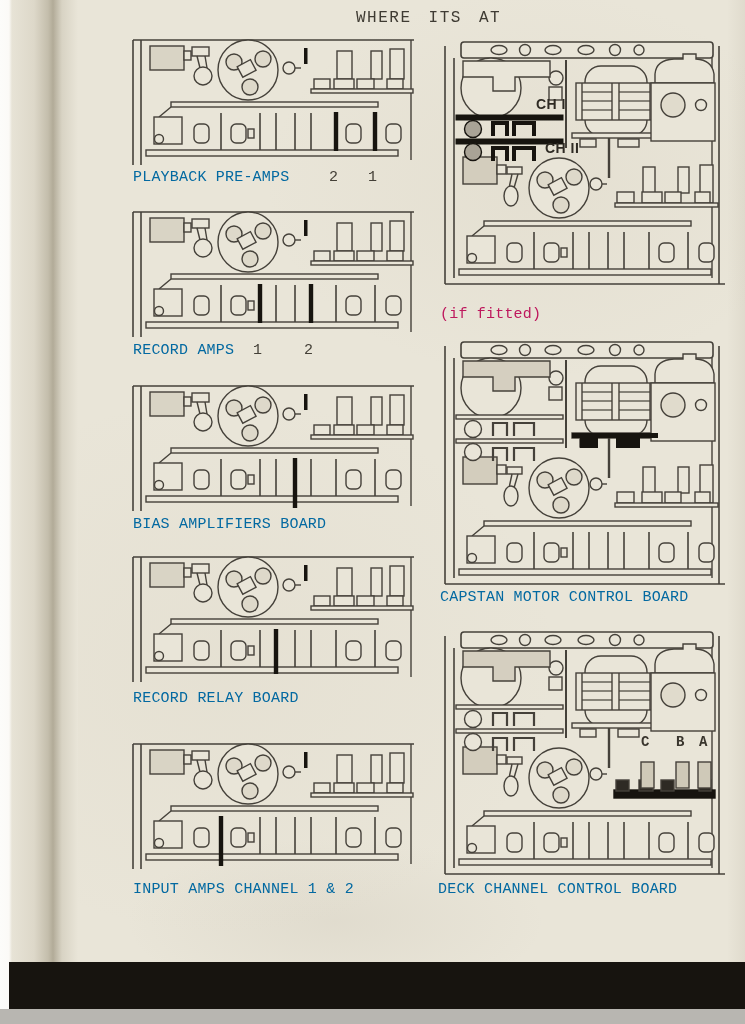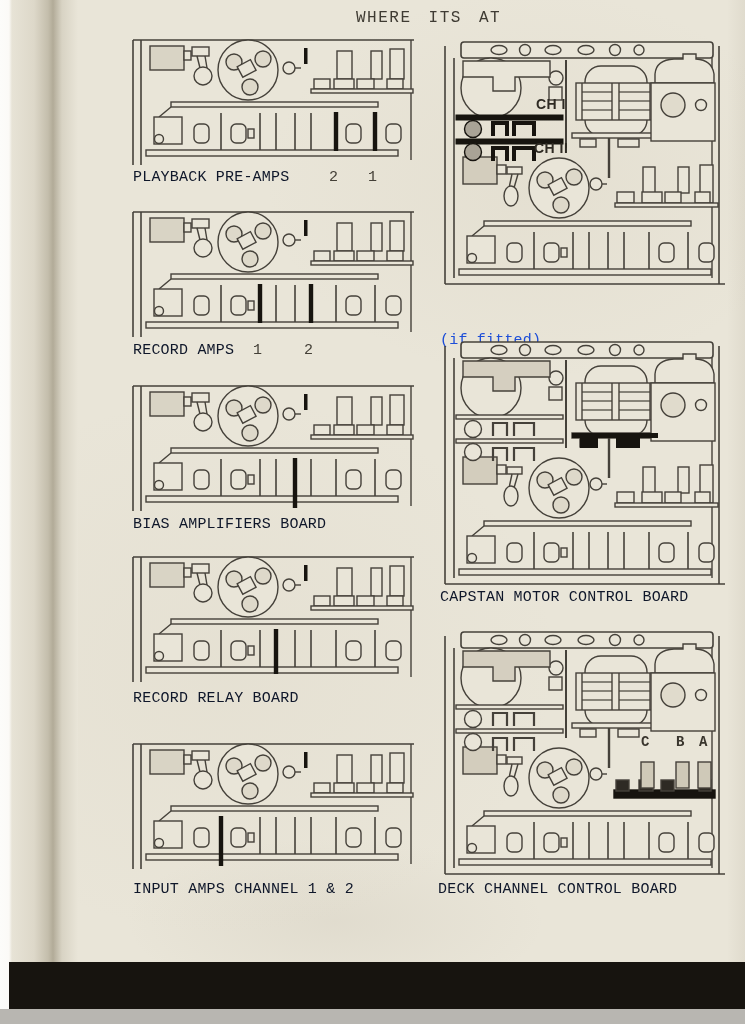--- a/index.html
+++ b/index.html
@@ -22,22 +22,22 @@
       #fcfcfa 0px,#fbfaf7 9px,#e7e3d6 12px,#ddd8c9 34px,
       #c4beac 48px,#b2ab98 53px,#d8d3c4 62px,#e9e5d8 78px);
   }
   .footer-black{position:absolute;left:9px;right:0;top:962px;height:47px;background:#17140f;}
   .footer-grey{position:absolute;left:0;right:0;top:1009px;height:15px;background:#b8b6b1;}
 
   .title{position:absolute;left:356px;top:9px;font-size:16px;letter-spacing:1.5px;word-spacing:6px;color:#3f3b33;}
 
   .fig{position:absolute;}
   .fig svg{display:block;}
-  .cap{position:absolute;left:5px;font-size:15px;letter-spacing:0.2px;color:#0f172a;white-space:pre;}
-  .cap2{position:absolute;left:5px;font-size:15px;letter-spacing:0.2px;color:#1d4ed8;white-space:pre;margin-top:26px;}
+  .cap{position:absolute;left:5px;font-size:15px;letter-spacing:0.2px;color:#0369a1;white-space:pre;}
+  .cap2{position:absolute;left:5px;font-size:15px;letter-spacing:0.2px;color:#be185d;white-space:pre;}
   .mk{position:absolute;font-size:15px;color:#433f36;}
   .lbl-ch{position:absolute;font-family:"Liberation Sans","DejaVu Sans",sans-serif;
     font-weight:bold;font-size:14px;letter-spacing:0.5px;color:#2e2a23;}
   .lbl-cba{position:absolute;font-size:14px;font-weight:bold;color:#3a362e;}
 </style>
 </head>
 <body>
 
 <div class="page">
 
@@ -240,21 +240,21 @@
   
 
   <div class="fig" style="left:433px;top:38px;width:295px;height:290px">
     <svg width="295" height="248" viewBox="0 0 295 248">
       <use href="#rightbase"></use>
       <use href="#stepshape" color="#e9e5d8"></use>
       <use href="#hsB"></use>
       <use href="#shelfR"></use>
     </svg>
     <span class="lbl-ch" style="left:103px;top:58px">CH I</span>
-    <span class="lbl-ch" style="left:101px;top:102px">CH II</span>
+    <span class="lbl-ch" style="left:112px;top:102px">CH II</span>
     <div class="cap2" style="left:7px;top:268px">(if fitted)</div>
   </div>
 
   <div class="fig" style="left:433px;top:338px;width:295px;height:280px">
     <svg width="295" height="248" viewBox="0 0 295 248">
       <use href="#rightbase"></use>
       <use href="#stepshape" color="#d5cfc0"></use>
       <use href="#hsO"></use>
       <use href="#shelfR"></use>
       <g>

